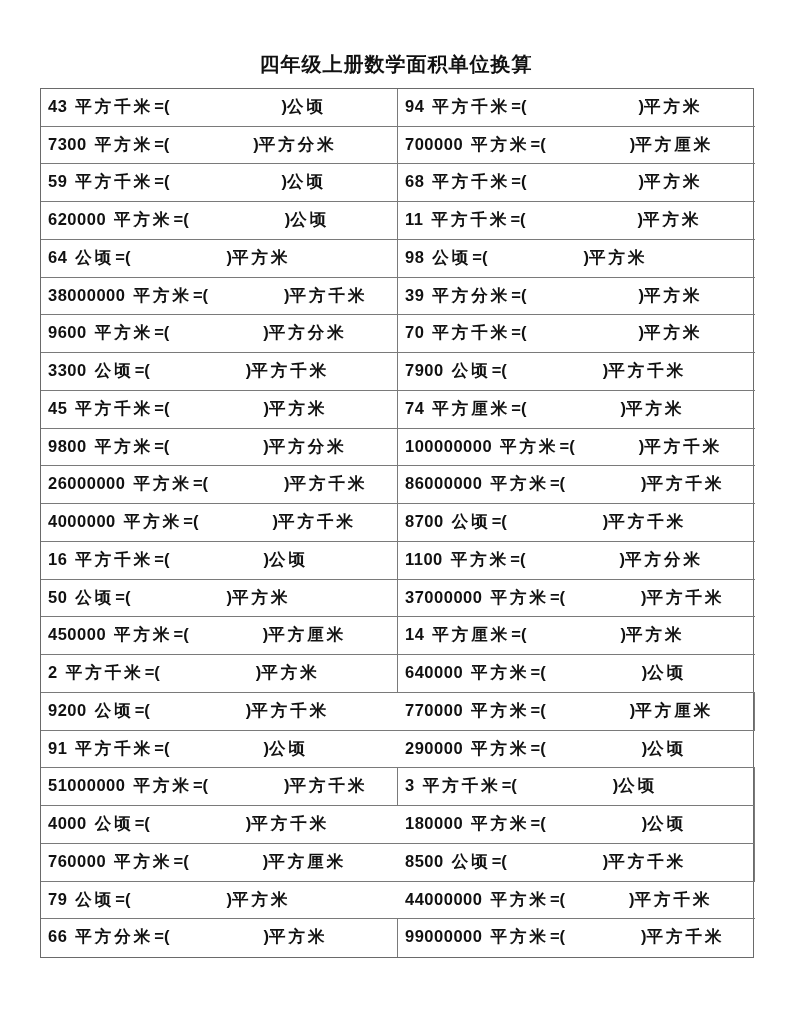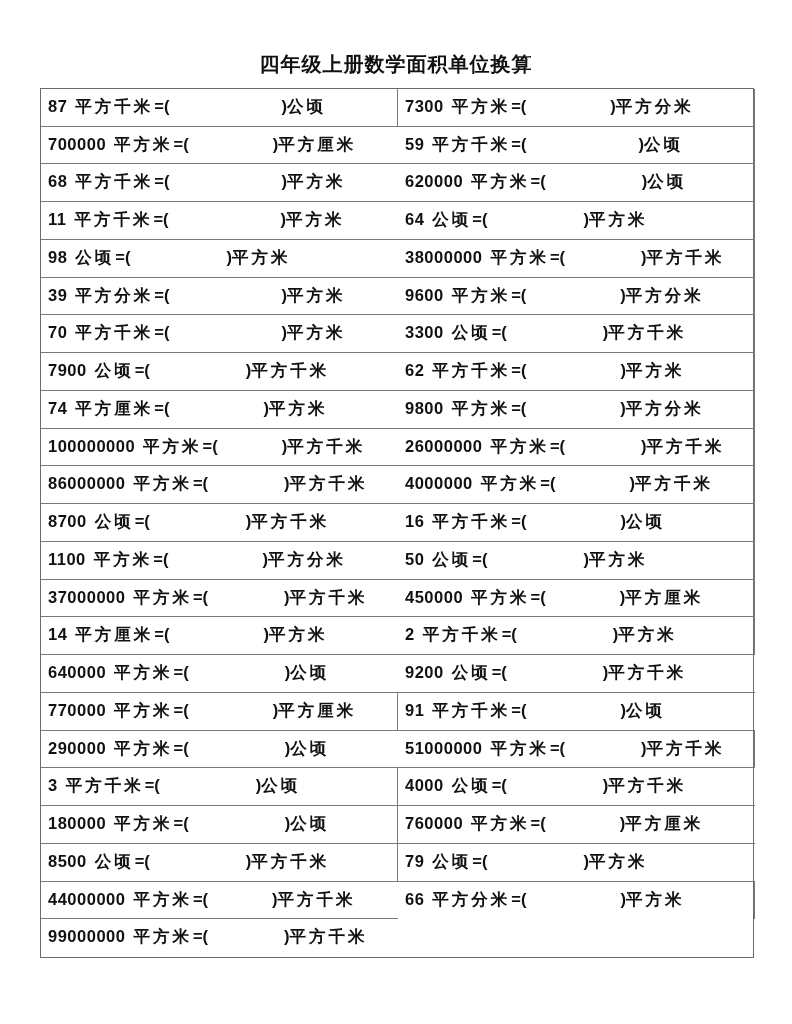--- a/index.html
+++ b/index.html
@@ -85,21 +85,24 @@
     letter-spacing: 3px;
   }
 </style>
 </head>
 <body>
 
 <div class="title">四年级上册数学面积单位换算</div>
 
 <div class="sheet" id="sheet">
     <div class="cell left">
-      <span class="q-text"><span class="q-num">87</span><span class="q-unit">平方千米</span><span class="q-eq">=</span><span class="q-open">(</span><span class="blank" style="width: 112px;"></span><span class="q-close">)</span><span class="q-target">公顷</span></span>
+      <span class="q-text"><span class="q-num">43</span><span class="q-unit">平方千米</span><span class="q-eq">=</span><span class="q-open">(</span><span class="blank" style="width: 112px;"></span><span class="q-close">)</span><span class="q-target">公顷</span></span>
+    </div>
+    <div class="cell right">
+      <span class="q-text"><span class="q-num">94</span><span class="q-unit">平方千米</span><span class="q-eq">=</span><span class="q-open">(</span><span class="blank" style="width: 112px;"></span><span class="q-close">)</span><span class="q-target">平方米</span></span>
     </div>
     <div class="cell left">
       <span class="q-text"><span class="q-num">7300</span><span class="q-unit">平方米</span><span class="q-eq">=</span><span class="q-open">(</span><span class="blank" style="width: 84px;"></span><span class="q-close">)</span><span class="q-target">平方分米</span></span>
     </div>
     <div class="cell right">
       <span class="q-text"><span class="q-num">700000</span><span class="q-unit">平方米</span><span class="q-eq">=</span><span class="q-open">(</span><span class="blank" style="width: 84px;"></span><span class="q-close">)</span><span class="q-target">平方厘米</span></span>
     </div>
     <div class="cell left">
       <span class="q-text"><span class="q-num">59</span><span class="q-unit">平方千米</span><span class="q-eq">=</span><span class="q-open">(</span><span class="blank" style="width: 112px;"></span><span class="q-close">)</span><span class="q-target">公顷</span></span>
     </div>
@@ -130,21 +133,21 @@
     <div class="cell right">
       <span class="q-text"><span class="q-num">70</span><span class="q-unit">平方千米</span><span class="q-eq">=</span><span class="q-open">(</span><span class="blank" style="width: 112px;"></span><span class="q-close">)</span><span class="q-target">平方米</span></span>
     </div>
     <div class="cell left">
       <span class="q-text"><span class="q-num">3300</span><span class="q-unit">公顷</span><span class="q-eq">=</span><span class="q-open">(</span><span class="blank" style="width: 96px;"></span><span class="q-close">)</span><span class="q-target">平方千米</span></span>
     </div>
     <div class="cell right">
       <span class="q-text"><span class="q-num">7900</span><span class="q-unit">公顷</span><span class="q-eq">=</span><span class="q-open">(</span><span class="blank" style="width: 96px;"></span><span class="q-close">)</span><span class="q-target">平方千米</span></span>
     </div>
     <div class="cell left">
-      <span class="q-text"><span class="q-num">62</span><span class="q-unit">平方千米</span><span class="q-eq">=</span><span class="q-open">(</span><span class="blank" style="width: 94px;"></span><span class="q-close">)</span><span class="q-target">平方米</span></span>
+      <span class="q-text"><span class="q-num">45</span><span class="q-unit">平方千米</span><span class="q-eq">=</span><span class="q-open">(</span><span class="blank" style="width: 94px;"></span><span class="q-close">)</span><span class="q-target">平方米</span></span>
     </div>
     <div class="cell right">
       <span class="q-text"><span class="q-num">74</span><span class="q-unit">平方厘米</span><span class="q-eq">=</span><span class="q-open">(</span><span class="blank" style="width: 94px;"></span><span class="q-close">)</span><span class="q-target">平方米</span></span>
     </div>
     <div class="cell left">
       <span class="q-text"><span class="q-num">9800</span><span class="q-unit">平方米</span><span class="q-eq">=</span><span class="q-open">(</span><span class="blank" style="width: 94px;"></span><span class="q-close">)</span><span class="q-target">平方分米</span></span>
     </div>
     <div class="cell right">
       <span class="q-text"><span class="q-num">100000000</span><span class="q-unit">平方米</span><span class="q-eq">=</span><span class="q-open">(</span><span class="blank" style="width: 64px;"></span><span class="q-close">)</span><span class="q-target">平方千米</span></span>
     </div>

